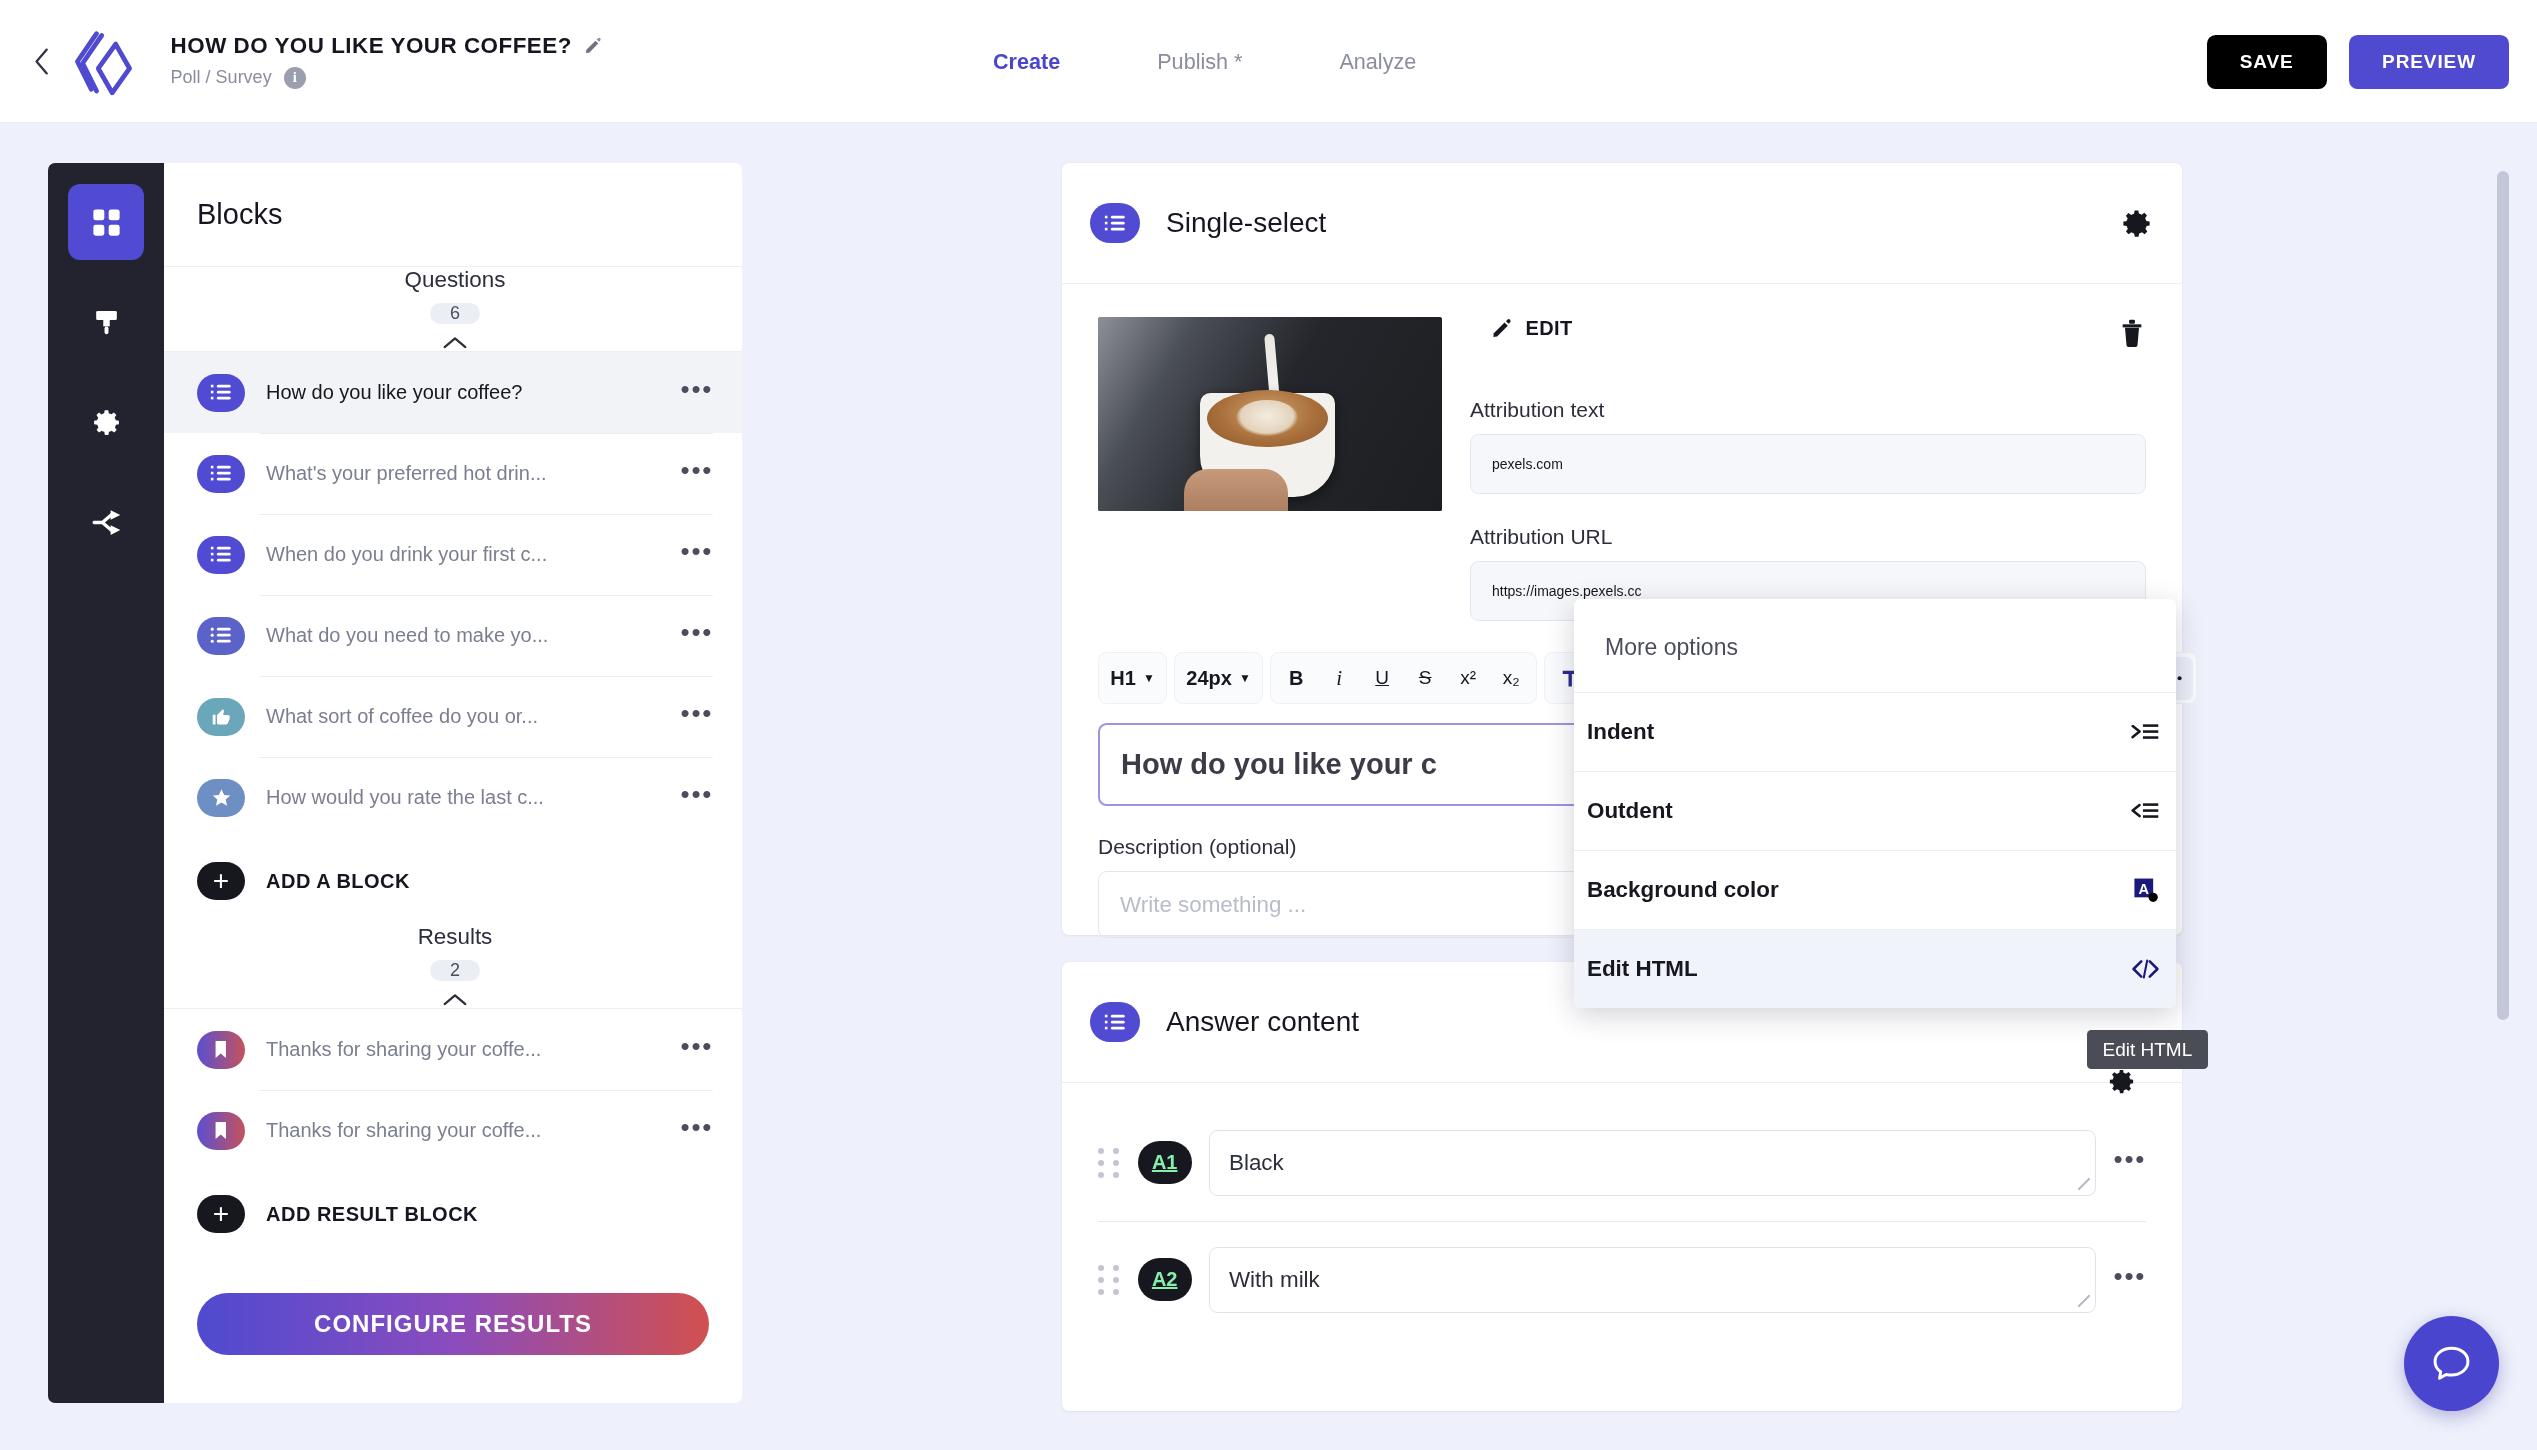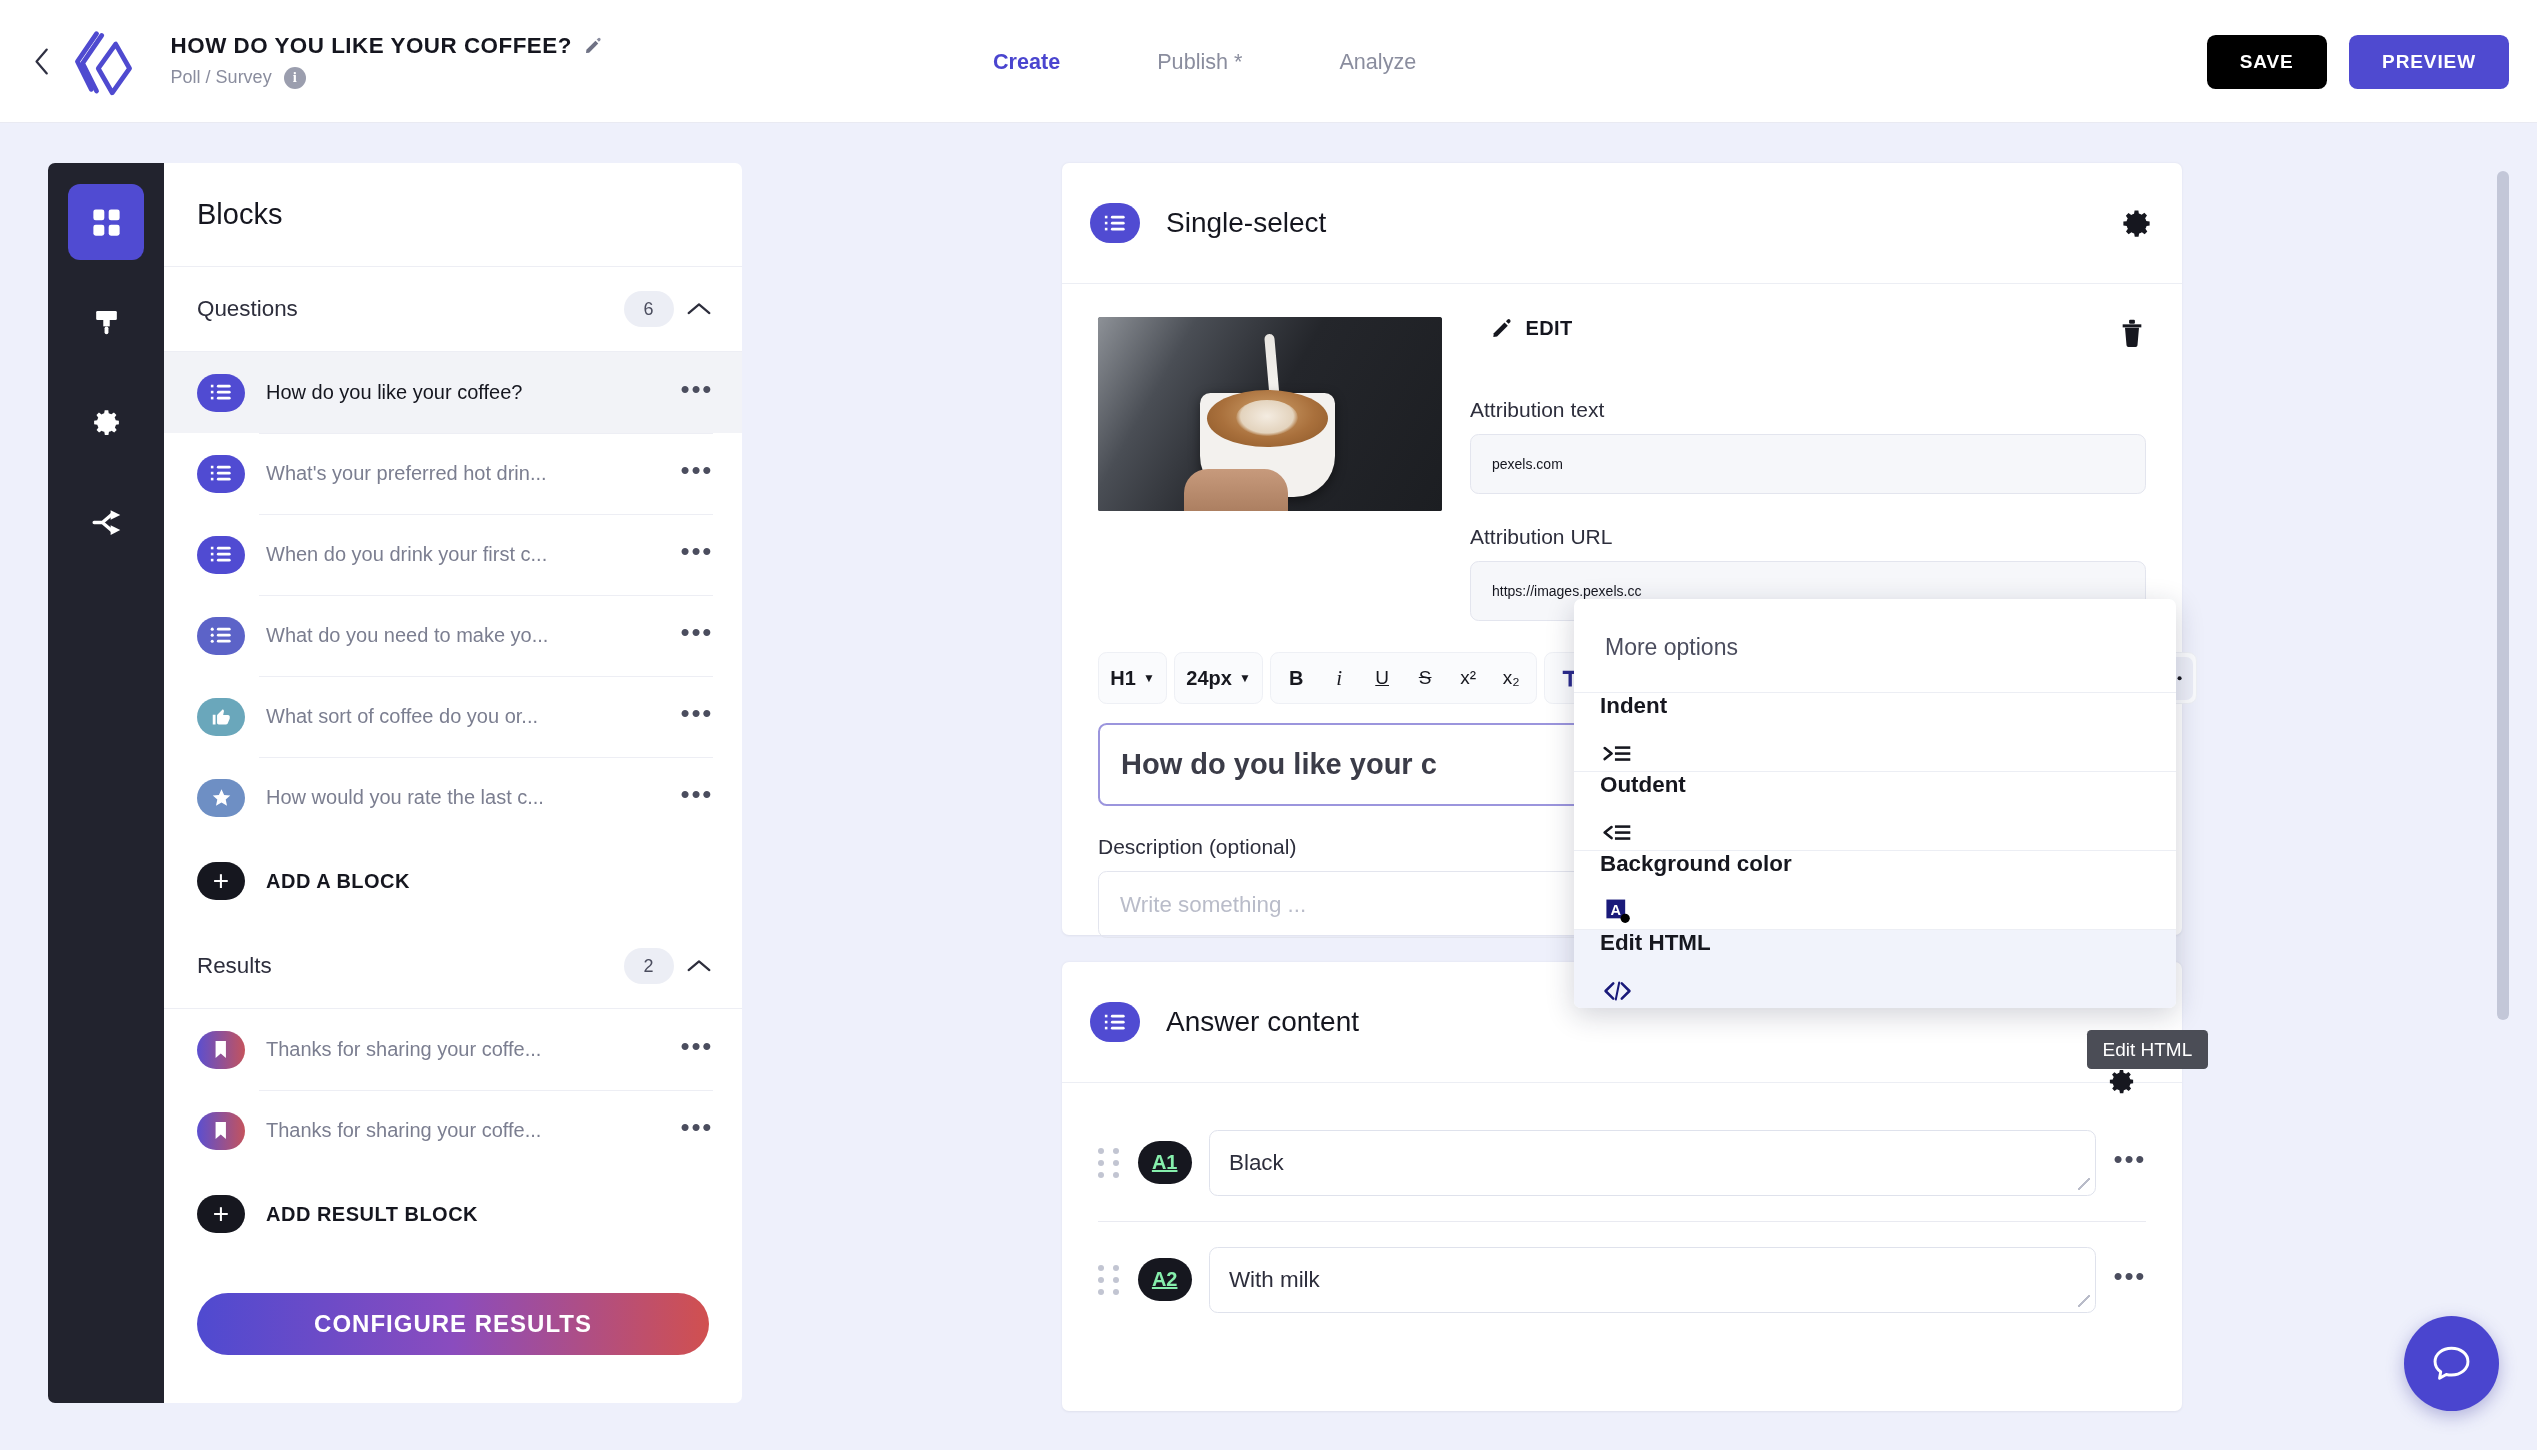--- a/index.html
+++ b/index.html
@@ -65,21 +65,21 @@
 
   
   .blocks {
     position: absolute; left: 164px; top: 163px; width: 578px; height: 1240px;
     background: #fff; border-radius: 0 7px 7px 0; overflow: hidden;
   }
   .blocks-head { height: 104px; display: flex; align-items: center; padding: 0 33px; border-bottom: 0.9px solid #edeef4; }
   .blocks-head h2 { font-size: 29px; font-weight: 400; color: #15161f; }
   .sec-head {
     height: 85px; display: flex; align-items: center; padding: 0 29px 0 33px;
-    border-bottom: 0.9px solid #edeef4; gap: 10.4px;
+    border-bottom: 0.9px solid #edeef4; gap: 10.4px; flex-direction: column;
   }
   .sec-title { font-size: 22.4px; color: #2d2e3c; flex: 1; }
   .pill {
     min-width: 50px; height: 36px; padding: 0 14px; border-radius: 18px; background: #eceef5;
     color: #4b4d5e; font-size: 18px; display: flex; align-items: center; justify-content: center;
   }
   .chev-up { width: 29px; height: 29px; color: #2d2e3c; display: flex; align-items: center; justify-content: center; cursor: pointer; }
   .blk-row {
     height: 81px; display: flex; align-items: center; padding: 0 29px 0 33px; gap: 21px; cursor: pointer; position: relative;
   }
@@ -194,22 +194,22 @@
   .resize-grip { position: absolute; right: 5.2px; bottom: 4.3px; width: 12px; height: 12px;
     background: linear-gradient(135deg, transparent 45%, #b9bcc9 45%, #b9bcc9 55%, transparent 55%); }
 
   
   .menu {
     position: absolute; left: 1574px; top: 599px; width: 602px; background: #fff; border-radius: 7px;
     box-shadow: 0 7px 29px rgba(25,28,60,.20); z-index: 50; overflow: hidden;
   }
   .menu-head { padding: 35px 31px 31px 31px; font-size: 23px; color: #4b4d5e; }
   .menu-item {
-    height: 79px; display: flex; align-items: flex-start; padding: 0 26px; gap: 14px;
-    border-top: 0.9px solid #eceef4; cursor: pointer; flex-direction: column;
+    height: 79px; display: flex; align-items: center; padding: 0 13px; gap: 14px;
+    border-top: 0.9px solid #eceef4; cursor: pointer;
   }
   .menu-item .mlabel { flex: 1; font-size: 22.4px; font-weight: 700; color: #16171f; }
   .menu-item.hl { background: #f1f3fb; }
   .mico { width: 35px; height: 35px; display: flex; align-items: center; justify-content: center; }
 
   .tooltip {
     position: absolute; left: 2087px; top: 1030px; background: #4b4d56; color: #fff;
     padding: 8.6px 15.5px; border-radius: 4.3px; font-size: 19px; z-index: 60; white-space: nowrap;
   }
   .tt-gear { position: absolute; left: 2106px; top: 1066px; width: 31px; height: 31px; color: #16171f; z-index: 55; }

